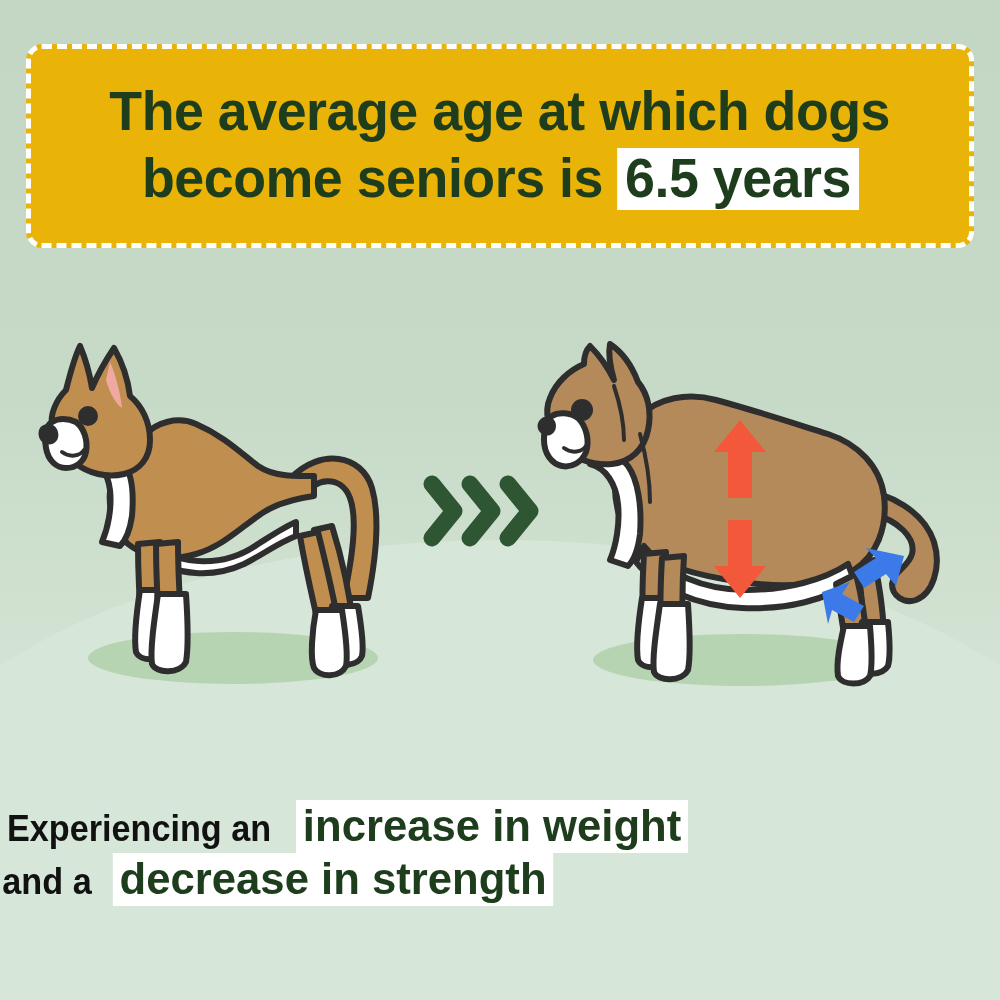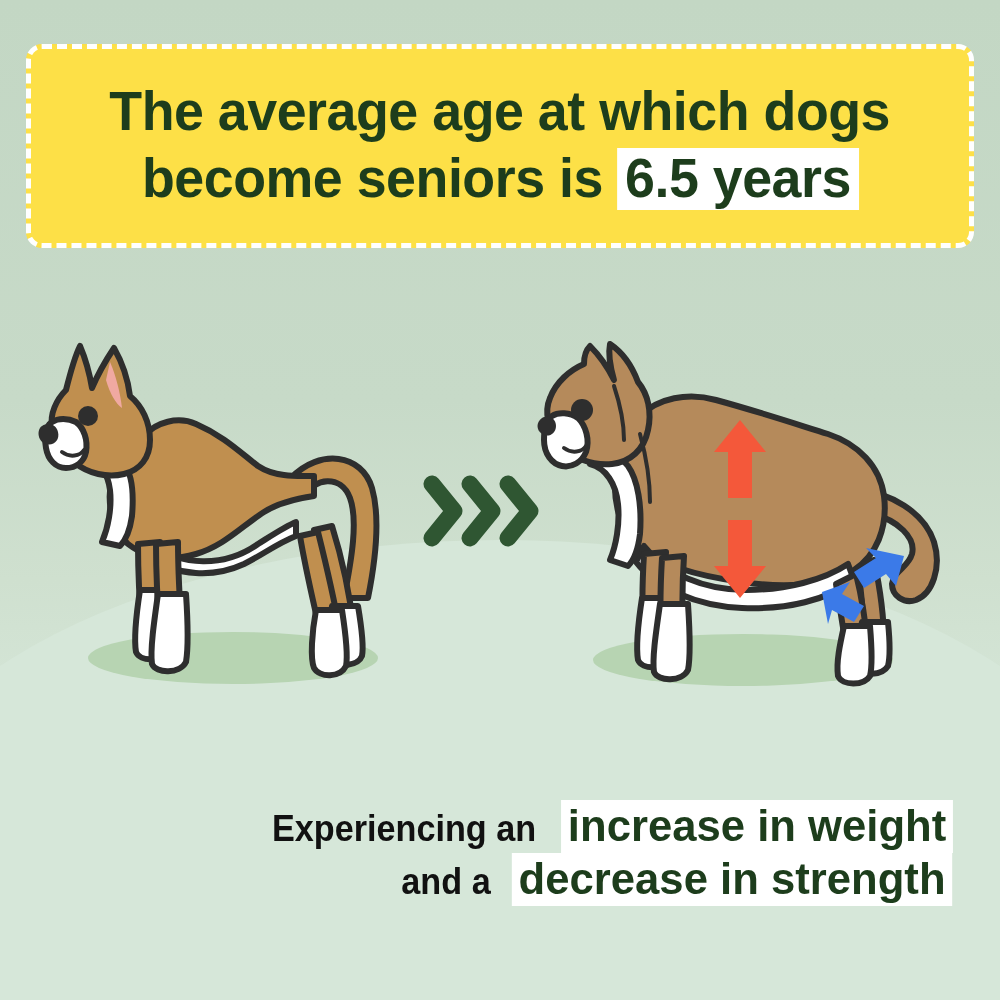--- a/index.html
+++ b/index.html
@@ -12,30 +12,30 @@
 
   
   .bg-top{position:absolute;left:0;top:0;width:1000px;height:1000px;
     background:linear-gradient(180deg,#c3d7c4 0%,#c7dac8 40%,#cfe0cf 58%,#d5e6d8 72%,#d6e7d9 100%);}
   .ground{position:absolute;left:-130px;top:540px;width:1260px;height:700px;
     border-radius:50% 50% 0 0 / 46% 46% 0 0;background:#d6e7d9;}
   .bottom-band{position:absolute;left:0;top:760px;width:1000px;height:240px;background:#d6e7d9;}
 
   
   .header-panel{position:absolute;left:26px;top:44px;width:948px;height:204px;
-    box-sizing:border-box;background:#fde047;border:5px dashed #ffffff;border-radius:16px;
+    box-sizing:border-box;background:#eab308;border:5px dashed #ffffff;border-radius:16px;
     display:flex;flex-direction:column;align-items:center;justify-content:center;}
   .head-line{color:#1d3d1c;font-weight:bold;font-size:56px;line-height:1.02;
     letter-spacing:-0.5px;white-space:nowrap;text-align:center;
     font-family:"Liberation Sans", sans-serif;transform:scaleX(.96);}
   .head-line.l2{margin-top:8px;}
   .hl-white{background:#ffffff;padding:2px 8px 4px 8px;display:inline-block;line-height:1.0;}
 
   
-  .footer{position:absolute;left:0;top:800px;width:959px;text-align:right;}
+  .footer{position:absolute;left:0;top:800px;width:959px;text-align:left;}
   .f-line{white-space:nowrap;line-height:1.0;margin:0;}
   .f-line.l1{font-size:42px;}
   .f-line.l2{font-size:42px;margin-top:0;}
   .f-plain{color:#111111;font-weight:bold;font-size:36px;vertical-align:baseline;
     transform:scaleX(.95);display:inline-block;}
   .f-hi{background:#ffffff;color:#1d3d1c;font-weight:bold;font-size:45px;
     padding:3px 7px 5px 7px;display:inline-block;line-height:1.0;
     transform:scaleX(.97);}
 
   

